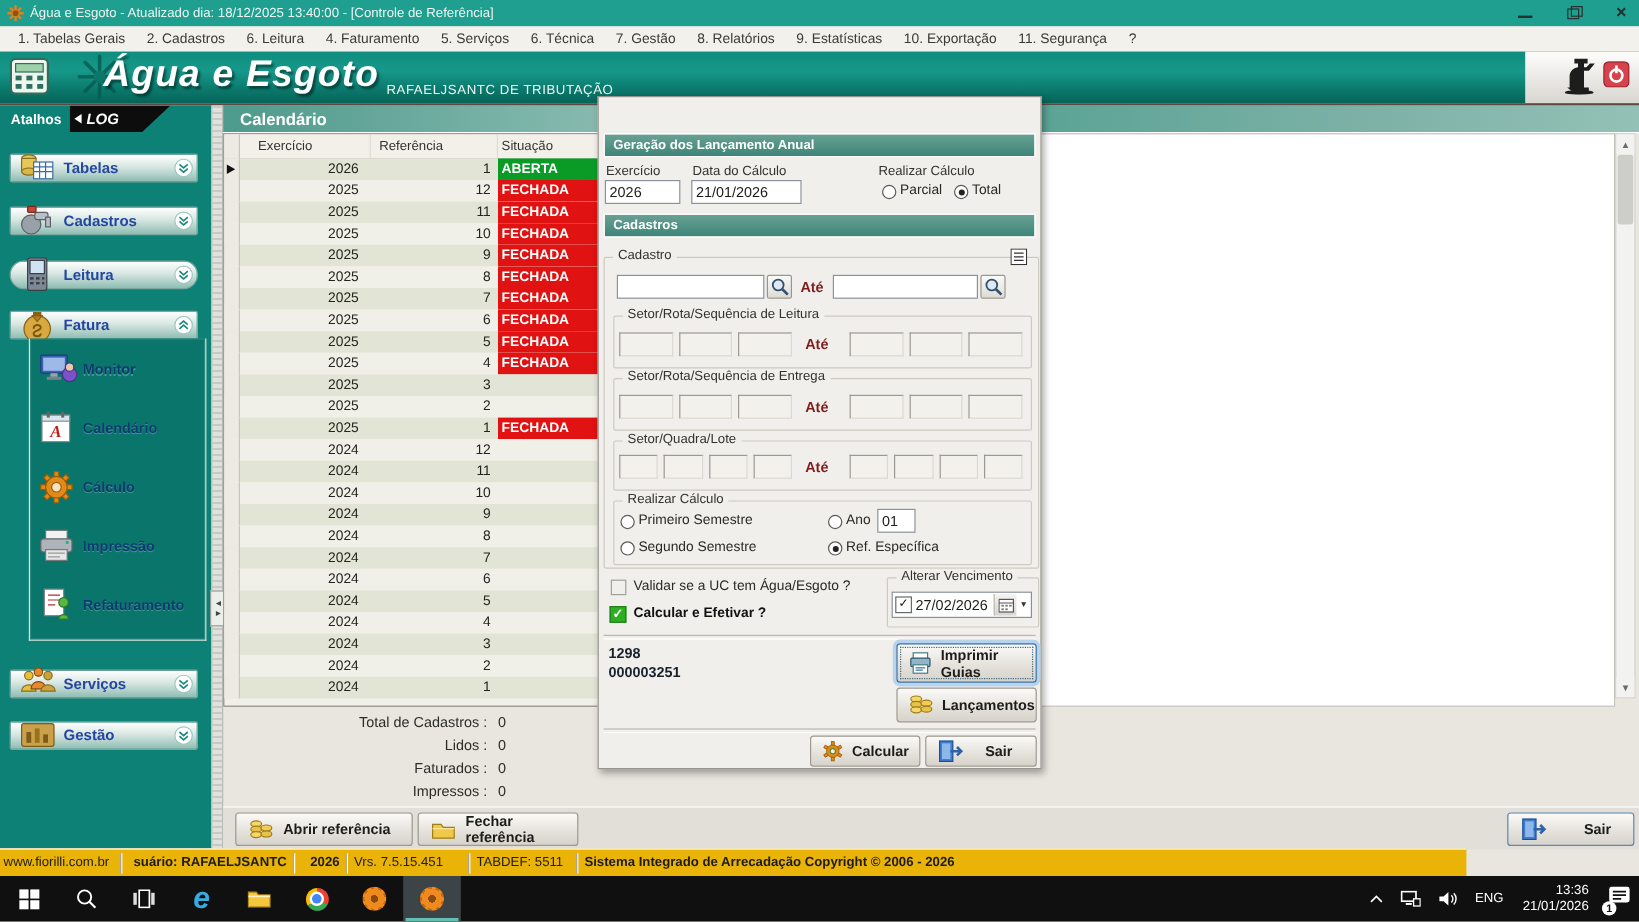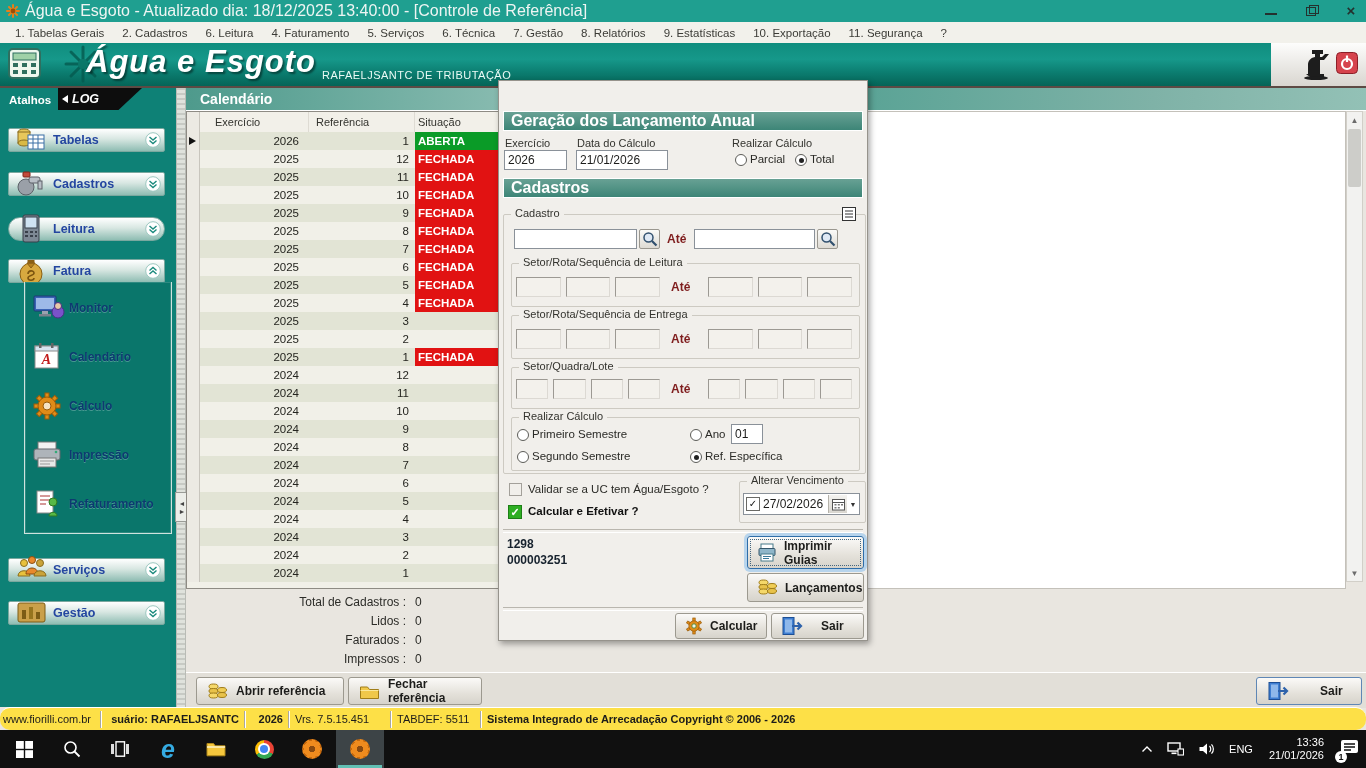--- a/index.html
+++ b/index.html
@@ -3,21 +3,21 @@
 <meta charset="utf-8">
 <style>
   html,body{margin:0;padding:0;background:#444;}
   #app{position:relative;width:1366px;height:768px;overflow:hidden;
        font-family:"Liberation Sans",sans-serif;background:#e9e6e0;}
   .abs{position:absolute;}
 
   
   .titlebar{left:0;top:0;width:1366px;height:22px;background:#1f9f90;display:flex;align-items:center;}
   .titlebar .app-ic{margin:0 5px 0 6px;display:flex;}
-  .title-text{color:#eef5f3;font-size:16px;}
+  .title-text{color:#eef5f3;font-size:11px;}
   .winbtns{position:absolute;right:8px;top:0;height:22px;display:flex;align-items:center;gap:26px;}
   .wb{width:14px;height:14px;position:relative;cursor:pointer;}
   .wb-min::after{content:"";position:absolute;left:1px;right:1px;bottom:3px;height:2px;background:#24312e;}
   .wb-max::after{content:"";position:absolute;left:2px;top:3px;width:8px;height:7px;border:1.5px solid #24312e;}
   .wb-max::before{content:"";position:absolute;left:5px;top:1px;width:8px;height:7px;border:1.5px solid #24312e;background:#1f9f90;}
   .wb-close{color:#24312e;font-size:15px;line-height:14px;text-align:center;font-weight:bold;}
 
   
   .menubar{left:0;top:22px;width:1366px;height:21px;background:#f2f1eb;border-bottom:1px solid #d9d6cf;
            display:flex;align-items:center;padding-left:6px;gap:0;}
@@ -101,21 +101,21 @@
   .btn .ic{margin:0 8px 0 10px;display:flex;}
   .fb-open{position:absolute;left:10px;top:4px;width:148px;height:28px;}
   .fb-close{position:absolute;left:162px;top:4px;width:134px;height:28px;}
   .fb-exit{position:absolute;right:4px;top:4px;width:106px;height:28px;border:1px solid #5f87b5;}
 
   
   .dialog{left:498px;top:80px;width:370px;height:561px;background:#f1efeb;border:1px solid #96938c;
           box-shadow:2px 3px 6px rgba(0,0,0,.35);box-sizing:border-box;}
   .dlg-title{position:absolute;left:0;top:0;width:100%;height:30px;background:#fff;border-bottom:1px solid #dddad3;
              font-size:12px;color:#1d1d1b;display:flex;align-items:center;padding-left:9px;box-sizing:border-box;}
-  .sec-hdr{position:absolute;left:4px;width:360px;height:20px;color:#fff;font-weight:bold;font-size:16px;
+  .sec-hdr{position:absolute;left:4px;width:360px;height:20px;color:#fff;font-weight:bold;font-size:11px;
            background:linear-gradient(180deg,#68a194,#3d8577);border:1px solid #fff;display:flex;align-items:center;
            padding-left:7px;box-sizing:border-box;}
   .dlbl{position:absolute;font-size:11px;color:#33332e;white-space:nowrap;}
   .winp{position:absolute;background:#fff;border:1px solid #8a9199;font-size:12px;color:#1c1c1a;
         padding:0 3px;box-sizing:border-box;display:flex;align-items:center;}
   .fset{position:absolute;border:1px solid #cdcac2;border-radius:2px;}
   .fset>.flbl{position:absolute;top:-8px;left:7px;background:#f1efeb;padding:0 4px;font-size:11px;color:#33332e;white-space:nowrap;}
   .sbox{height:20px;flex:1;background:#f3f1ec;border:1px solid;border-color:#9c9993 #dcd9d3 #dcd9d3 #9c9993;box-sizing:border-box;}
   .boxrow{position:absolute;display:flex;gap:5px;}
   .ate{position:absolute;font-weight:bold;font-size:12px;color:#7f1d1d;}
@@ -135,21 +135,21 @@
   .dbtn.focusring{border:1px solid #2e6da8;box-shadow:0 0 0 3px #b7d4ec;outline:1px dotted #44667f;outline-offset:-4px;}
   .venc-field{position:absolute;background:#fff;border:1px solid #8a9199;display:flex;align-items:center;box-sizing:border-box;padding-left:2px;}
   .venc-field .vdate{font-size:12px;color:#1c1c1a;margin-left:3px;flex:1;}
   .venc-cb{width:12px;height:12px;background:#fff;border:1px solid #6a6a66;font-size:10px;line-height:11px;text-align:center;color:#111;}
   .venc-cal{width:18px;height:18px;background:linear-gradient(180deg,#f4f3f0,#d9d6cf);border-left:1px solid #b5b2aa;
             display:flex;align-items:center;justify-content:center;cursor:pointer;}
   .venc-arrow{width:12px;height:18px;font-size:7px;color:#333;display:flex;align-items:center;justify-content:center;cursor:pointer;}
   .list-ic{position:absolute;cursor:pointer;}
 
   
-  .statusbar{left:0;top:707px;width:1366px;height:23px;background:#fde047;border-top:1px solid #fff;box-sizing:border-box;display:flex;align-items:center;border-radius:10px;}
+  .statusbar{left:0;top:707px;width:1222px;height:23px;background:#eab308;border-top:1px solid #fff;box-sizing:border-box;display:flex;align-items:center;}
   .sb-sec{font-size:11px;color:#1c1c1a;white-space:nowrap;overflow:hidden;}
   .sb-sep{width:0;height:17px;border-left:1px solid #aaa79f;border-right:1px solid #fff;margin:0 5px;}
   .sb-bold{font-weight:bold;text-align:right;}
 
   
   .taskbar{left:0;top:730px;width:1366px;height:38px;background:#101010;display:flex;align-items:stretch;}
   .tb-tile{width:48px;display:flex;align-items:center;justify-content:center;cursor:pointer;position:relative;}
   .tb-tile.active{background:#3d4447;}
   .tb-tile.active::after{content:"";position:absolute;left:2px;right:2px;bottom:0;height:3px;background:#62c0b4;}
   .chrome-ic{width:19px;height:19px;border-radius:50%;position:relative;

